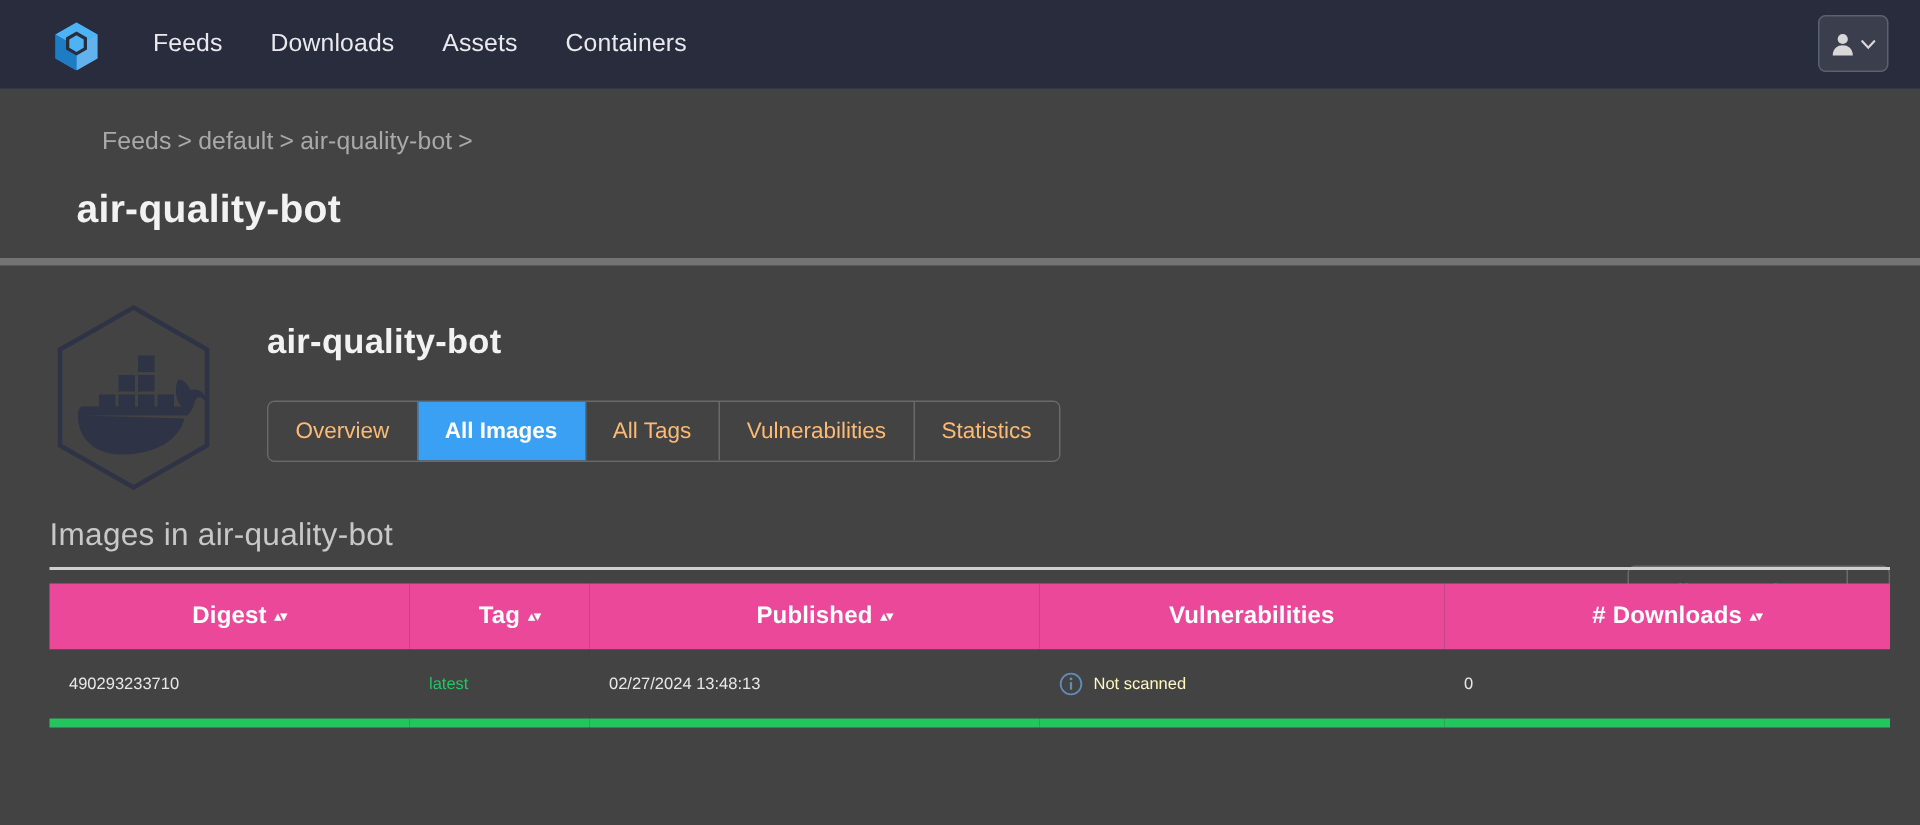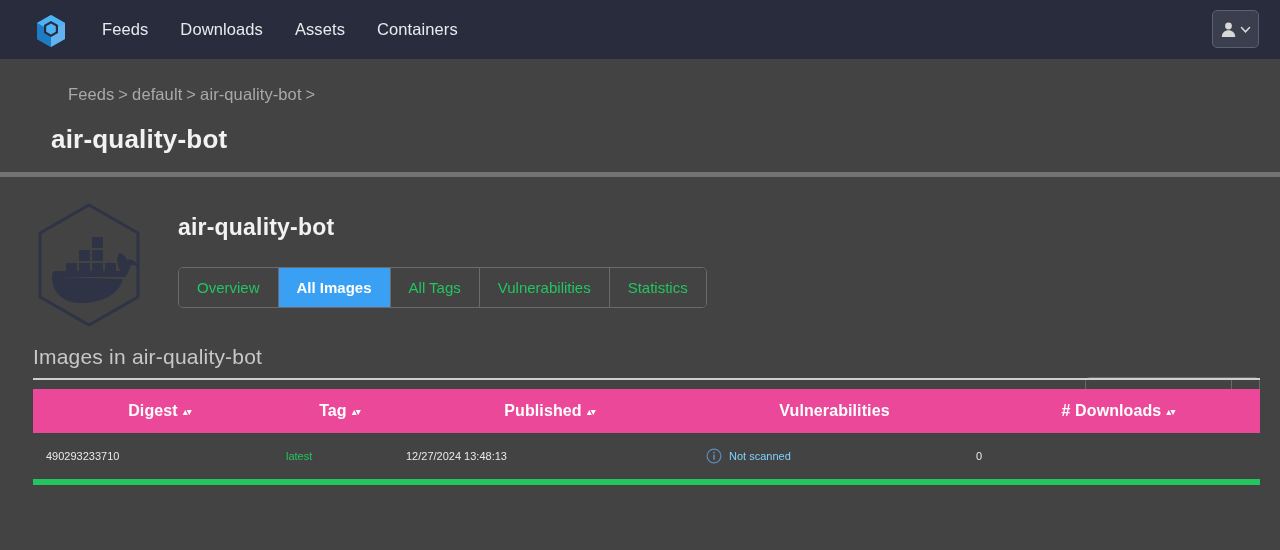--- a/index.html
+++ b/index.html
@@ -136,21 +136,21 @@
     overflow: hidden;
     width: max-content;
     height: 41px;
   }
 
   .tab {
     padding: 0 18px;
     height: 39px;
     line-height: 39px;
     font-size: 15px;
-    color: #22c55e;
+    color: #fdba74;
     border-right: 1px solid #6a6a6a;
     background: #434343;
     cursor: pointer;
     white-space: nowrap;
   }
   .tab:last-child { border-right: none; }
   .tab.active {
     background: #3aa0f3;
     color: #ffffff;
     font-weight: bold;
@@ -242,21 +242,21 @@
     vertical-align: 1px;
   }
 
   .tag-link {
     color: #22c55e;
     cursor: pointer;
     text-align: center;
   }
 
   .vuln-cell {
-    color: #7dd3fc;
+    color: #fef9c3;
     display: flex;
     align-items: center;
     gap: 7px;
     cursor: pointer;
   }
   .info-icon {
     display: inline-flex;
     align-items: center;
     justify-content: center;
     width: 16px;
@@ -366,21 +366,21 @@
         <th class="col-tag"><span>Tag</span><span class="sort-arrows">▴▾</span></th>
         <th class="col-published"><span>Published</span><span class="sort-arrows">▴▾</span></th>
         <th class="col-vuln"><span>Vulnerabilities</span></th>
         <th class="col-downloads"><span># Downloads</span><span class="sort-arrows">▴▾</span></th>
       </tr>
     </thead>
     <tbody>
       <tr>
         <td>490293233710</td>
         <td><span class="tag-link">latest</span></td>
-        <td>12/27/2024 13:48:13</td>
+        <td>02/27/2024 13:48:13</td>
         <td>
           <span class="vuln-cell">
             <span class="info-icon">
               <svg width="16" height="16" viewBox="0 0 16 16">
                 <circle cx="8" cy="8" r="6.9" fill="none" stroke="#5f8cb8" stroke-width="1.2"></circle>
                 <circle cx="8" cy="4.6" r="0.95" fill="#5f8cb8"></circle>
                 <rect x="7.25" y="6.6" width="1.5" height="5.2" rx="0.5" fill="#5f8cb8"></rect>
               </svg>
             </span>
             <span>Not scanned</span>

